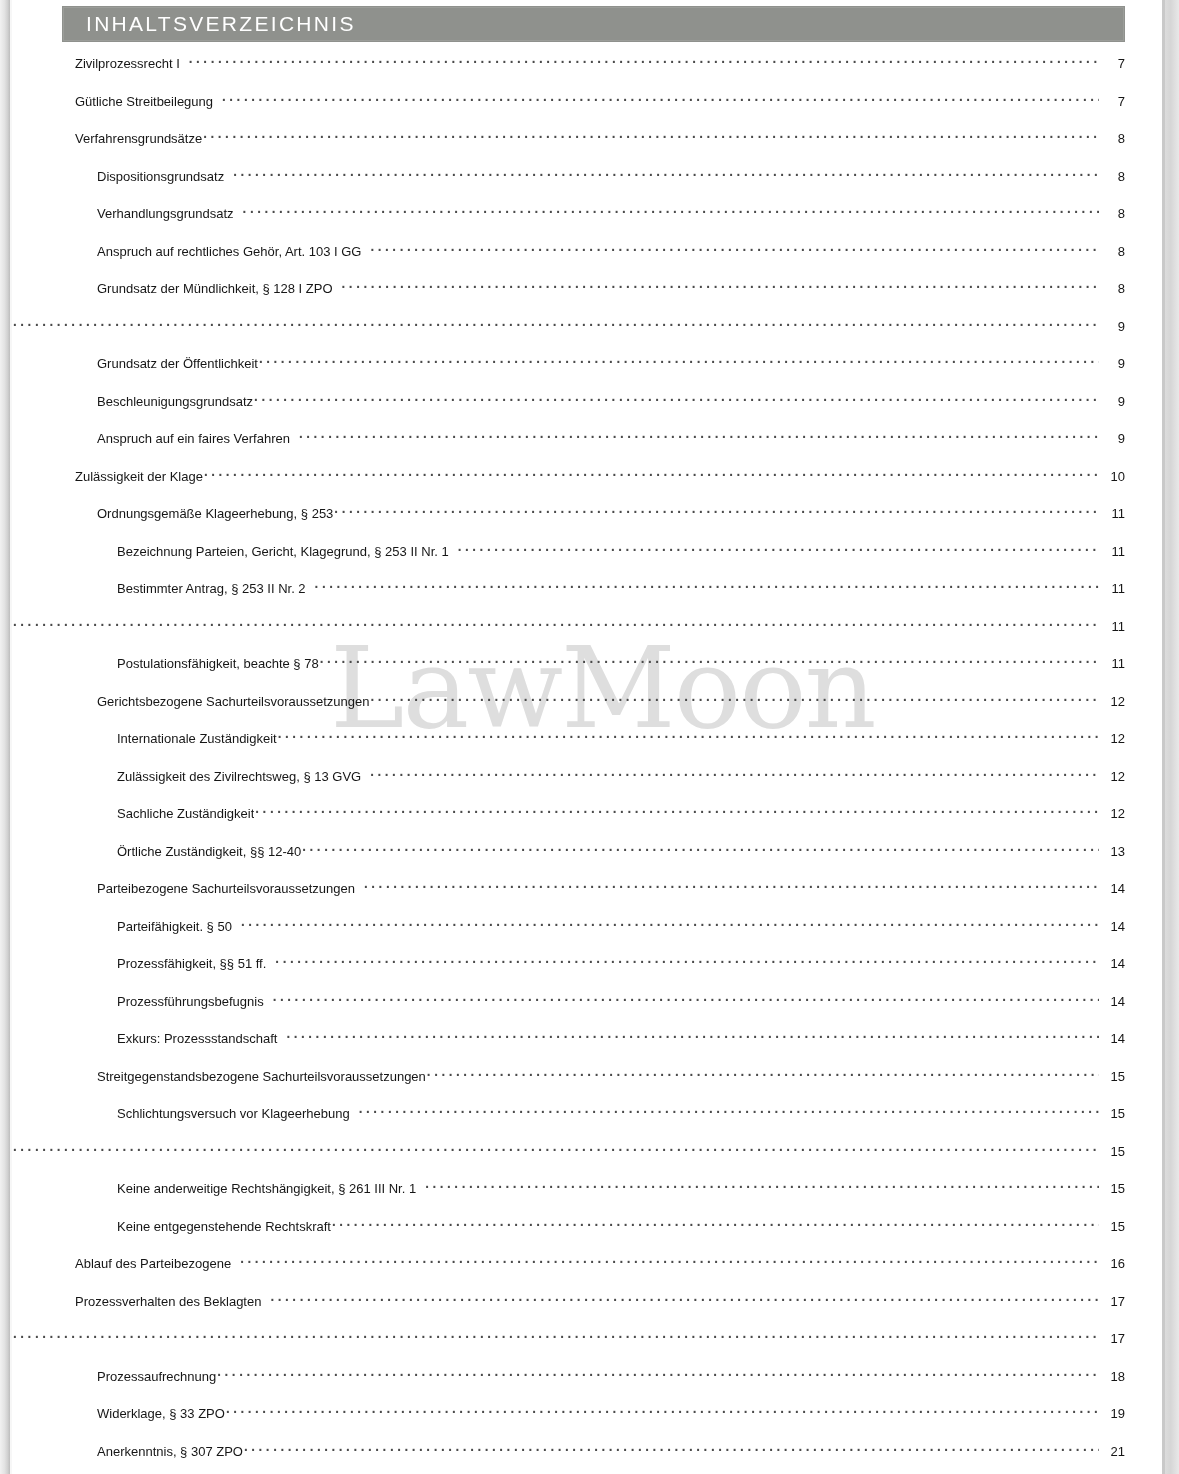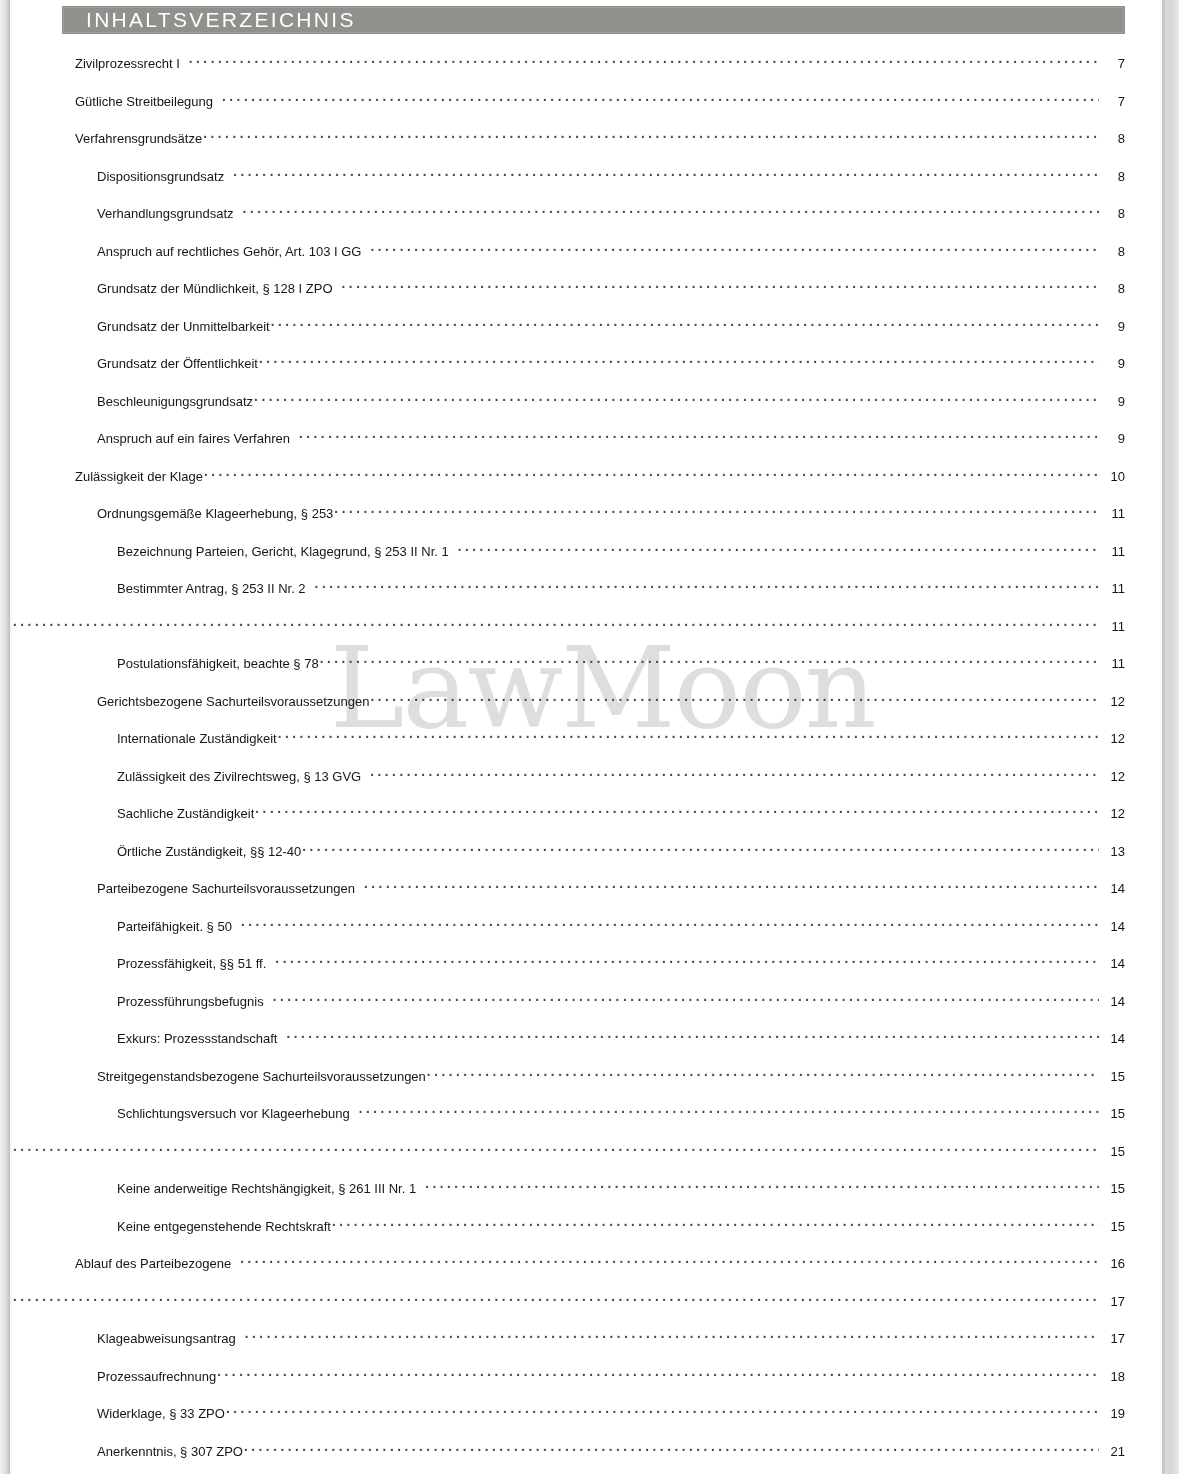--- a/index.html
+++ b/index.html
@@ -72,21 +72,21 @@
     white-space: nowrap;
     z-index: 1;
   }
 
   
   .toc-head-wrap {
     position: absolute;
     left: 50px;
     top: 6px;
     width: 1063px;
-    height: 28px;
+    height: 36px;
     background: #8f918d;
     box-sizing: border-box;
     padding: 1px;
     z-index: 3;
   }
   .toc-head-inner {
     width: 100%;
     height: 100%;
     border: 1px solid #9b9d99;
     box-sizing: border-box;
@@ -208,21 +208,20 @@
           <span class="toc-title">Anspruch auf rechtliches Gehör, Art. 103 I GG</span>
           <span class="toc-leader"></span>
           <span class="toc-page">8</span>
         </div>
         <div class="toc-row lvl2 gap">
           <span class="toc-title">Grundsatz der Mündlichkeit, § 128 I ZPO</span>
           <span class="toc-leader"></span>
           <span class="toc-page">8</span>
         </div>
         <div class="toc-row lvl2 nogap">
-          <span class="toc-title">Grundsatz der Unmittelbarkeit</span>
           <span class="toc-leader"></span>
           <span class="toc-page">9</span>
         </div>
         <div class="toc-row lvl2 nogap">
           <span class="toc-title">Grundsatz der Öffentlichkeit</span>
           <span class="toc-leader"></span>
           <span class="toc-page">9</span>
         </div>
         <div class="toc-row lvl2 nogap">
           <span class="toc-title">Beschleunigungsgrundsatz</span>
@@ -336,25 +335,25 @@
           <span class="toc-title">Keine entgegenstehende Rechtskraft</span>
           <span class="toc-leader"></span>
           <span class="toc-page">15</span>
         </div>
         <div class="toc-row lvl1 gap">
           <span class="toc-title">Ablauf des Parteibezogene</span>
           <span class="toc-leader"></span>
           <span class="toc-page">16</span>
         </div>
         <div class="toc-row lvl1 gap">
+          <span class="toc-title">Prozessverhalten des Beklagten</span>
           <span class="toc-leader"></span>
           <span class="toc-page">17</span>
         </div>
         <div class="toc-row lvl2 gap">
-          <span class="toc-title">Klageabweisungsantrag</span>
           <span class="toc-leader"></span>
           <span class="toc-page">17</span>
         </div>
         <div class="toc-row lvl2 nogap">
           <span class="toc-title">Prozessaufrechnung</span>
           <span class="toc-leader"></span>
           <span class="toc-page">18</span>
         </div>
         <div class="toc-row lvl2 nogap">
           <span class="toc-title">Widerklage, § 33 ZPO</span>

